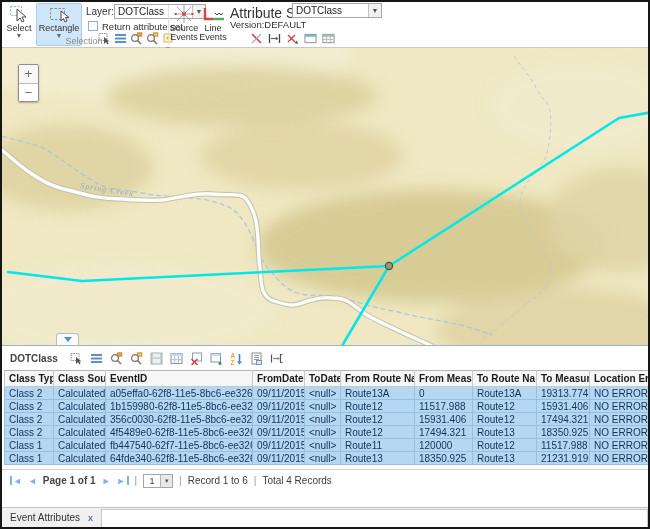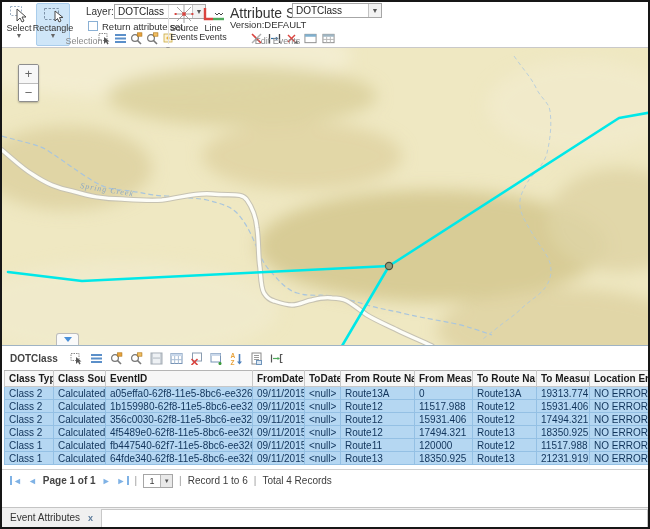--- a/index.html
+++ b/index.html
@@ -89,21 +89,21 @@
       <span class="bicon">
         <svg width="20" height="19" viewBox="0 0 20 19">
           <rect x="1.5" y="1.5" width="11" height="9" fill="none" stroke="#9cb0c4" stroke-width="1" stroke-dasharray="2,1.5"></rect>
           <polygon points="8,4 8,16 11,13 13,17 15,16 13,12 17,12" fill="#fff" stroke="#4a4a4a" stroke-width="1"></polygon>
         </svg>
       </span>
       <span class="blabel">Select</span>
       <span class="caret">▼</span>
     </div>
 
-    <div class="big-btn active" style="left:34px; width:34px;">
+    <div class="big-btn active" style="left:34px; width:46px;">
       <span class="bicon">
         <svg width="22" height="19" viewBox="0 0 22 19">
           <rect x="2.5" y="3.5" width="14" height="11" fill="none" stroke="#7d93a9" stroke-width="1" stroke-dasharray="2.5,1.5"></rect>
           <polygon points="13,6 13,16 15.5,13.5 17,17 19,16 17.5,12.5 21,12.5" fill="#fff" stroke="#4a4a4a" stroke-width="1"></polygon>
         </svg>
       </span>
       <span class="blabel">Rectangle</span>
       <span class="caret">▼</span>
     </div>
 
@@ -224,21 +224,20 @@
         <svg width="14" height="13" viewBox="0 0 14 13">
             <rect x="1" y="2" width="12" height="9" fill="#fff" stroke="#8a8a8a"></rect>
             <rect x="1" y="2" width="12" height="2.6" fill="#9fb6c4"></rect>
             <line x1="5" y1="4.6" x2="5" y2="11" stroke="#b5b5b5"></line>
             <line x1="9" y1="4.6" x2="9" y2="11" stroke="#b5b5b5"></line>
             <line x1="1" y1="7.5" x2="13" y2="7.5" stroke="#b5b5b5"></line>
           </svg>
       </span>
     </div>
 
-    <div class="group-label" style="left:168px; width:215px;">Edit Events</div>
   </div>
 
   <div class="map">
     <svg class="basemap" width="650" height="298" viewBox="0 0 650 298">
       <defs>
           <filter id="soft" x="-50%" y="-50%" width="200%" height="200%">
             <feGaussianBlur stdDeviation="8"></feGaussianBlur>
           </filter>
         </defs>
       <rect width="650" height="298" fill="#efe8c2"></rect>

